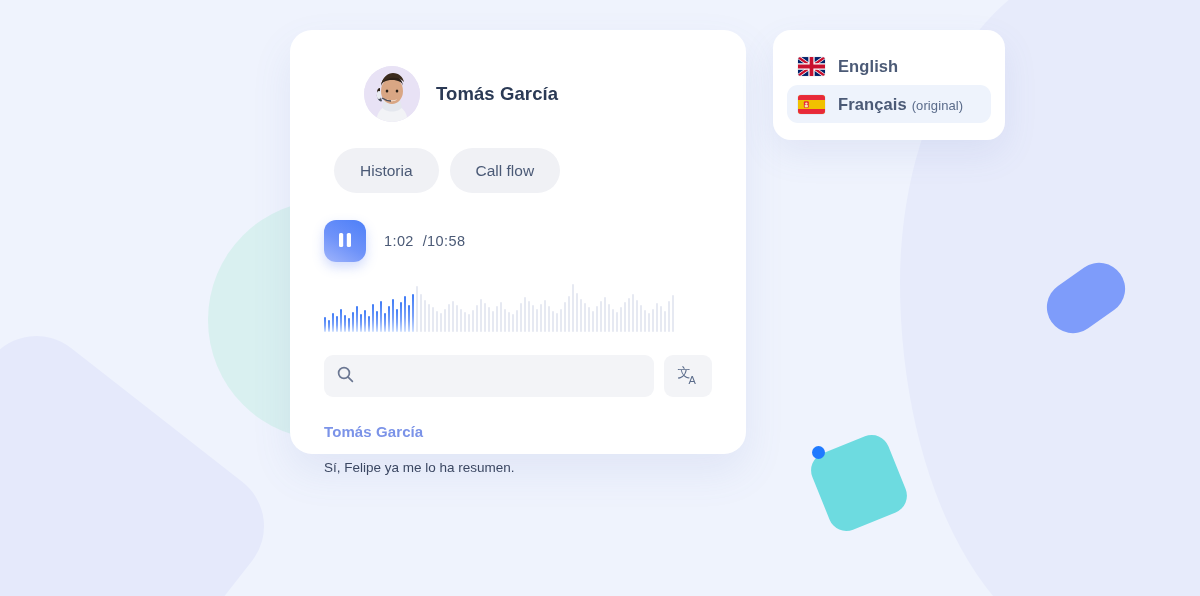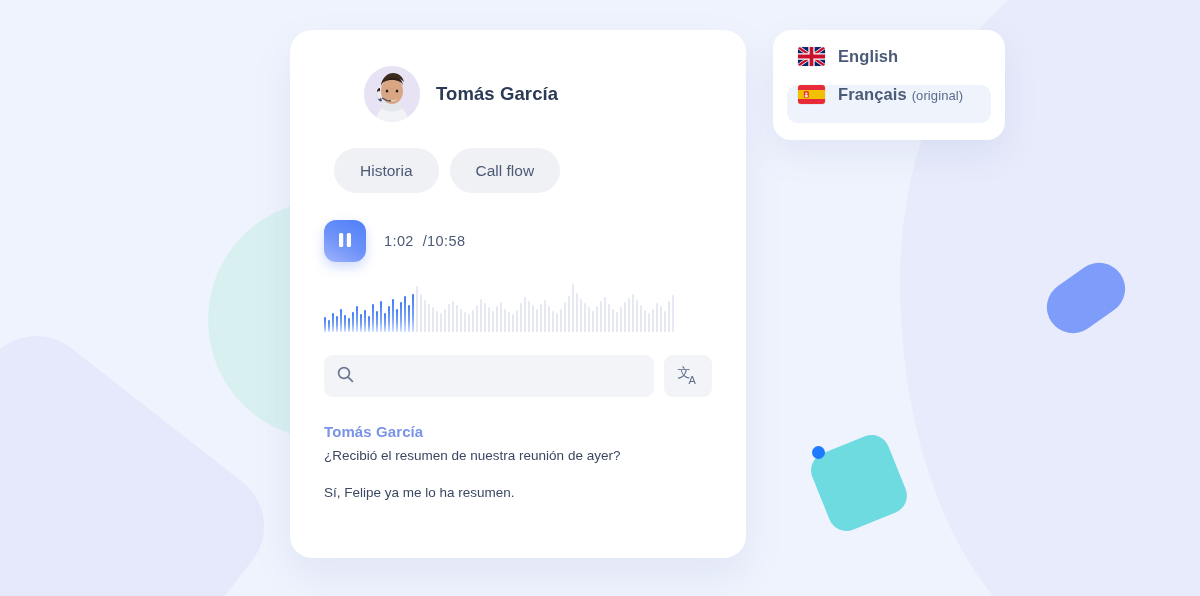--- a/index.html
+++ b/index.html
@@ -59,21 +59,21 @@
     left: 812px; top: 446px;
     width: 13px; height: 13px;
     border-radius: 50%;
     background: #1f7aff;
   }
 
   
   #player-card {
     position: absolute;
     left: 290px; top: 30px;
-    width: 456px; height: 528px;
+    width: 456px; height: 424px;
     background: #ffffff;
     border-radius: 22px;
     box-shadow: 0 18px 40px rgba(100,120,190,0.10);
     padding: 36px 34px 0 34px;
   }
 
   
   .card-header {
     display: flex;
     align-items: center;
@@ -254,20 +254,21 @@
     position: absolute;
     left: 773px; top: 30px;
     width: 232px;
     background: #ffffff;
     border-radius: 18px;
     box-shadow: 0 14px 34px rgba(100,120,190,0.10);
     padding: 17px 14px;
   }
   .lang-row {
     display: flex;
+    align-items: center;
     gap: 13px;
     height: 38px;
     padding: 0 11px;
     border-radius: 11px;
     cursor: pointer;
   }
   .lang-row.selected { background: #eef3fc; }
   .flag {
     width: 27px; height: 19px;
     border-radius: 3px;
@@ -452,21 +453,20 @@
             <text x="0.5" y="13" font-family="'DejaVu Sans', sans-serif" font-size="13" fill="#5a6b8a">文</text>
             <text x="11.5" y="19.5" font-family="'Liberation Sans', sans-serif" font-size="11" fill="#5a6b8a">A</text>
           </svg>
         </span>
       </button>
     </div>
 
     <div id="transcript">
       <div class="tx-entry">
         <div class="tx-speaker" style="color:#7b93e8">Tomás García</div>
-        <div class="tx-text">¿Recibió el resumen de nuestra reunión de ayer?</div>
       </div>
       <div class="tx-entry">
         <div class="tx-text">Sí, Felipe ya me lo ha resumen.</div>
       </div>
     </div>
   </div>
 
   <div id="language-panel">
 
     <div class="lang-row">

